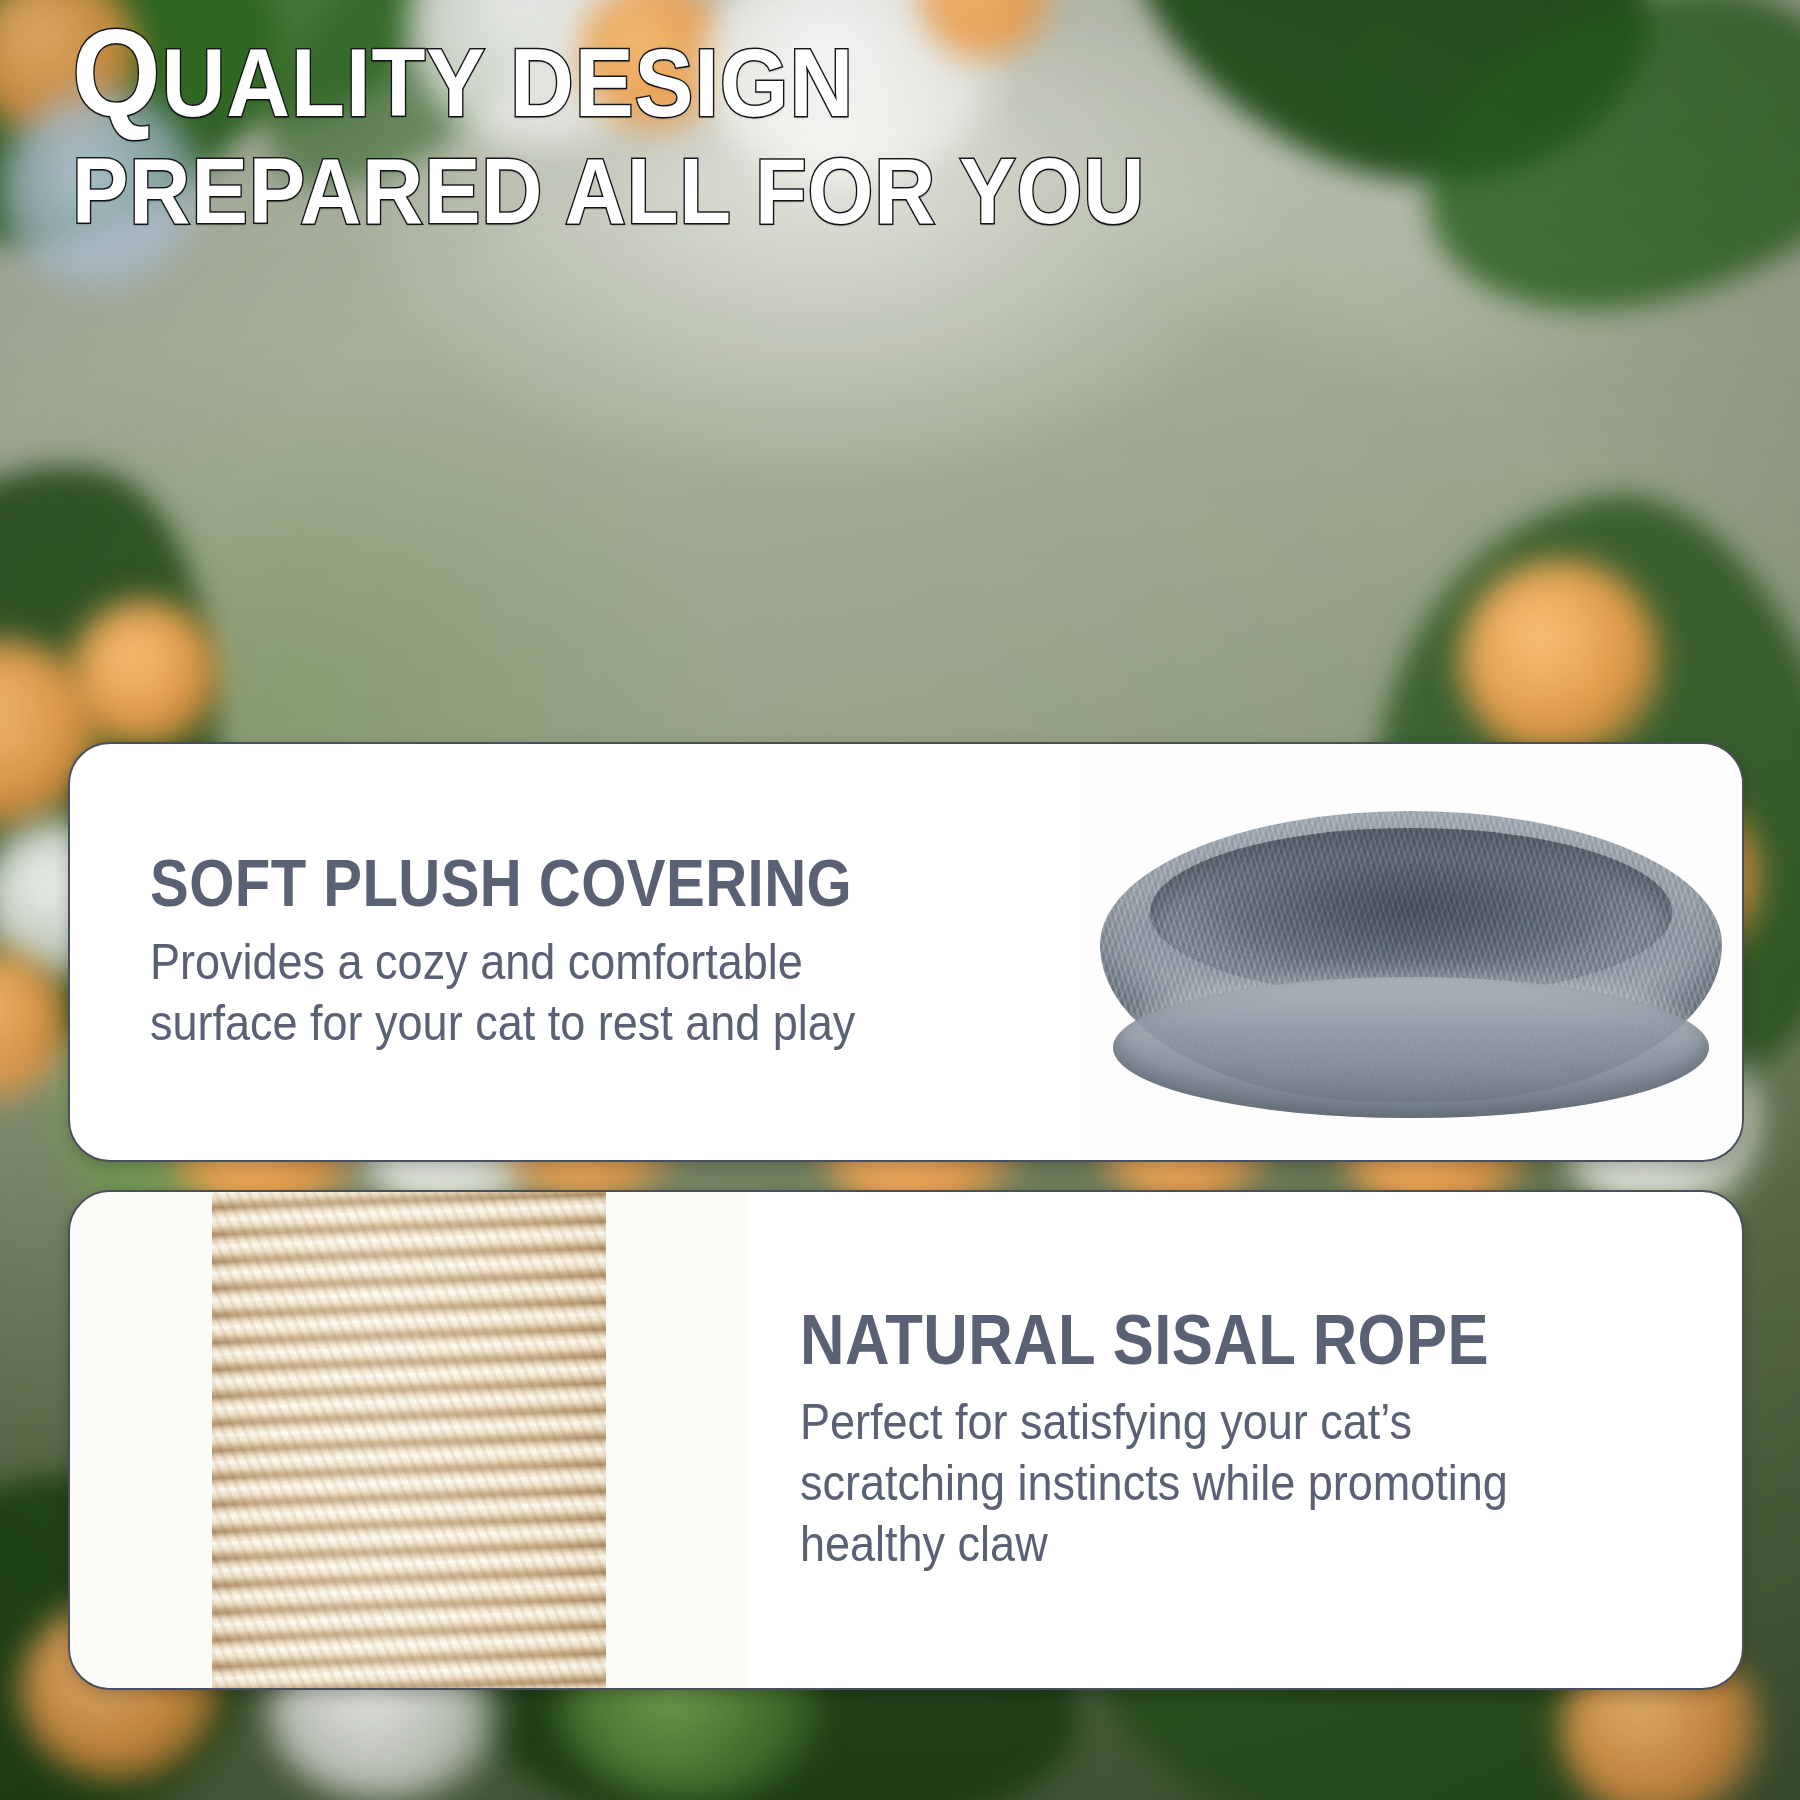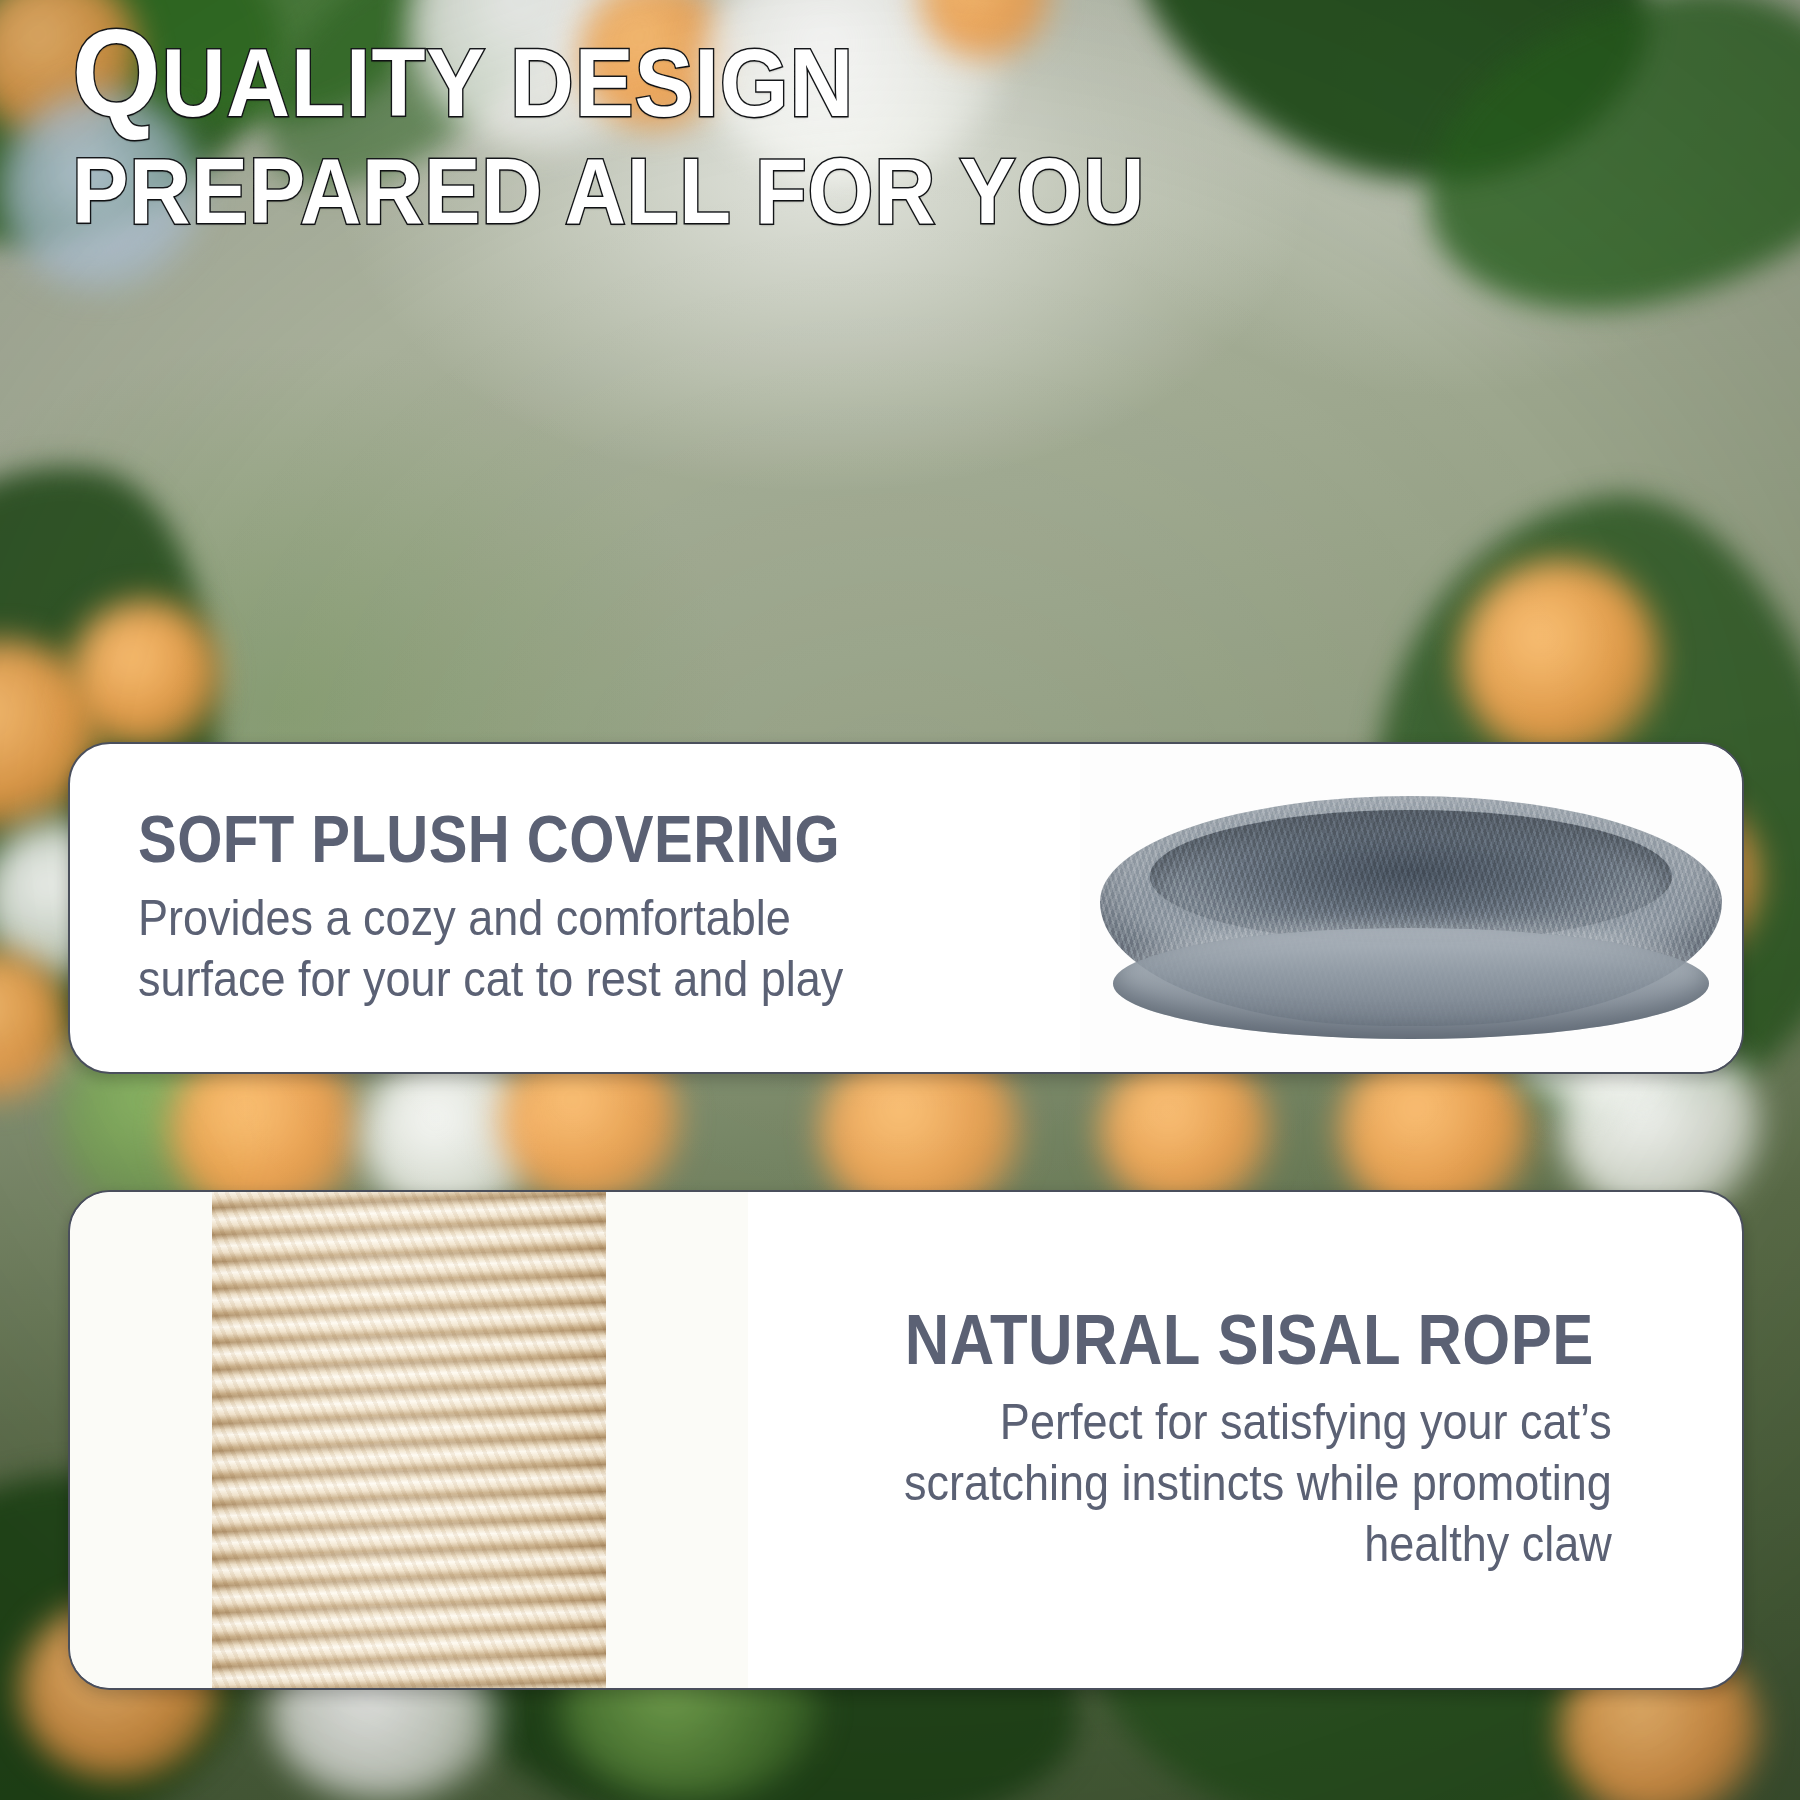--- a/index.html
+++ b/index.html
@@ -99,21 +99,21 @@
     border: 2px solid #4a4f5c;
     border-radius: 42px;
     box-shadow: 0 6px 16px rgba(0,0,0,0.22);
     display: flex;
     align-items: stretch;
     overflow: hidden;
     z-index: 10;
   }
 
   #card-1 { left: 68px;  top: 283px;  width: 1676px; height: 364px; }
-  #card-2 { left: 68px;  top: 742px;  width: 1676px; height: 332px; }
+  #card-2 { left: 68px;  top: 742px;  width: 1676px; height: 420px; padding-left: 12px; }
   #card-3 { left: 68px;  top: 1190px; width: 1676px; height: 500px; }
 
   .card-media {
     flex: 0 0 auto;
     position: relative;
     overflow: hidden;
   }
   .card-body {
     flex: 1 1 auto;
     display: flex;
@@ -148,21 +148,21 @@
   #card-1 .card-desc  { font-size: 50px; max-width: 960px; }
 
   
   #card-2 .card-body  { padding: 0 30px 0 68px; }
   #card-2 .card-media { width: 662px; }
   #card-2 .card-title { font-size: 66px; margin-bottom: 14px; }
   #card-2 .card-desc  { font-size: 50px; max-width: 900px; }
 
   
   #card-3 .card-media { width: 678px; }
-  #card-3 .card-body  { padding: 0 40px 0 52px; text-align: right; }
+  #card-3 .card-body  { padding: 0 40px 0 52px; }
   #card-3 .card-title { font-size: 70px; margin-bottom: 16px; }
   #card-3 .card-desc  { font-size: 50px; max-width: 960px; }
 
   
 
   
   .img-particle {
     position: absolute; inset: 0;
     background: linear-gradient(180deg, #6e5944 0%, #7a6148 9%, #8a6e4f 13%, #b89a6a 17%, #d9c191 22%, #c9ab78 27%, #e2cb9c 34%, #c6a775 40%, #dfc79a 47%, #c3a472 53%, #decb9f 60%, #c8ab79 66%, #e0c89c 73%, #c4a574 79%, #d9c294 86%, #b99b6c 93%, #a98c60 100%);
   }

